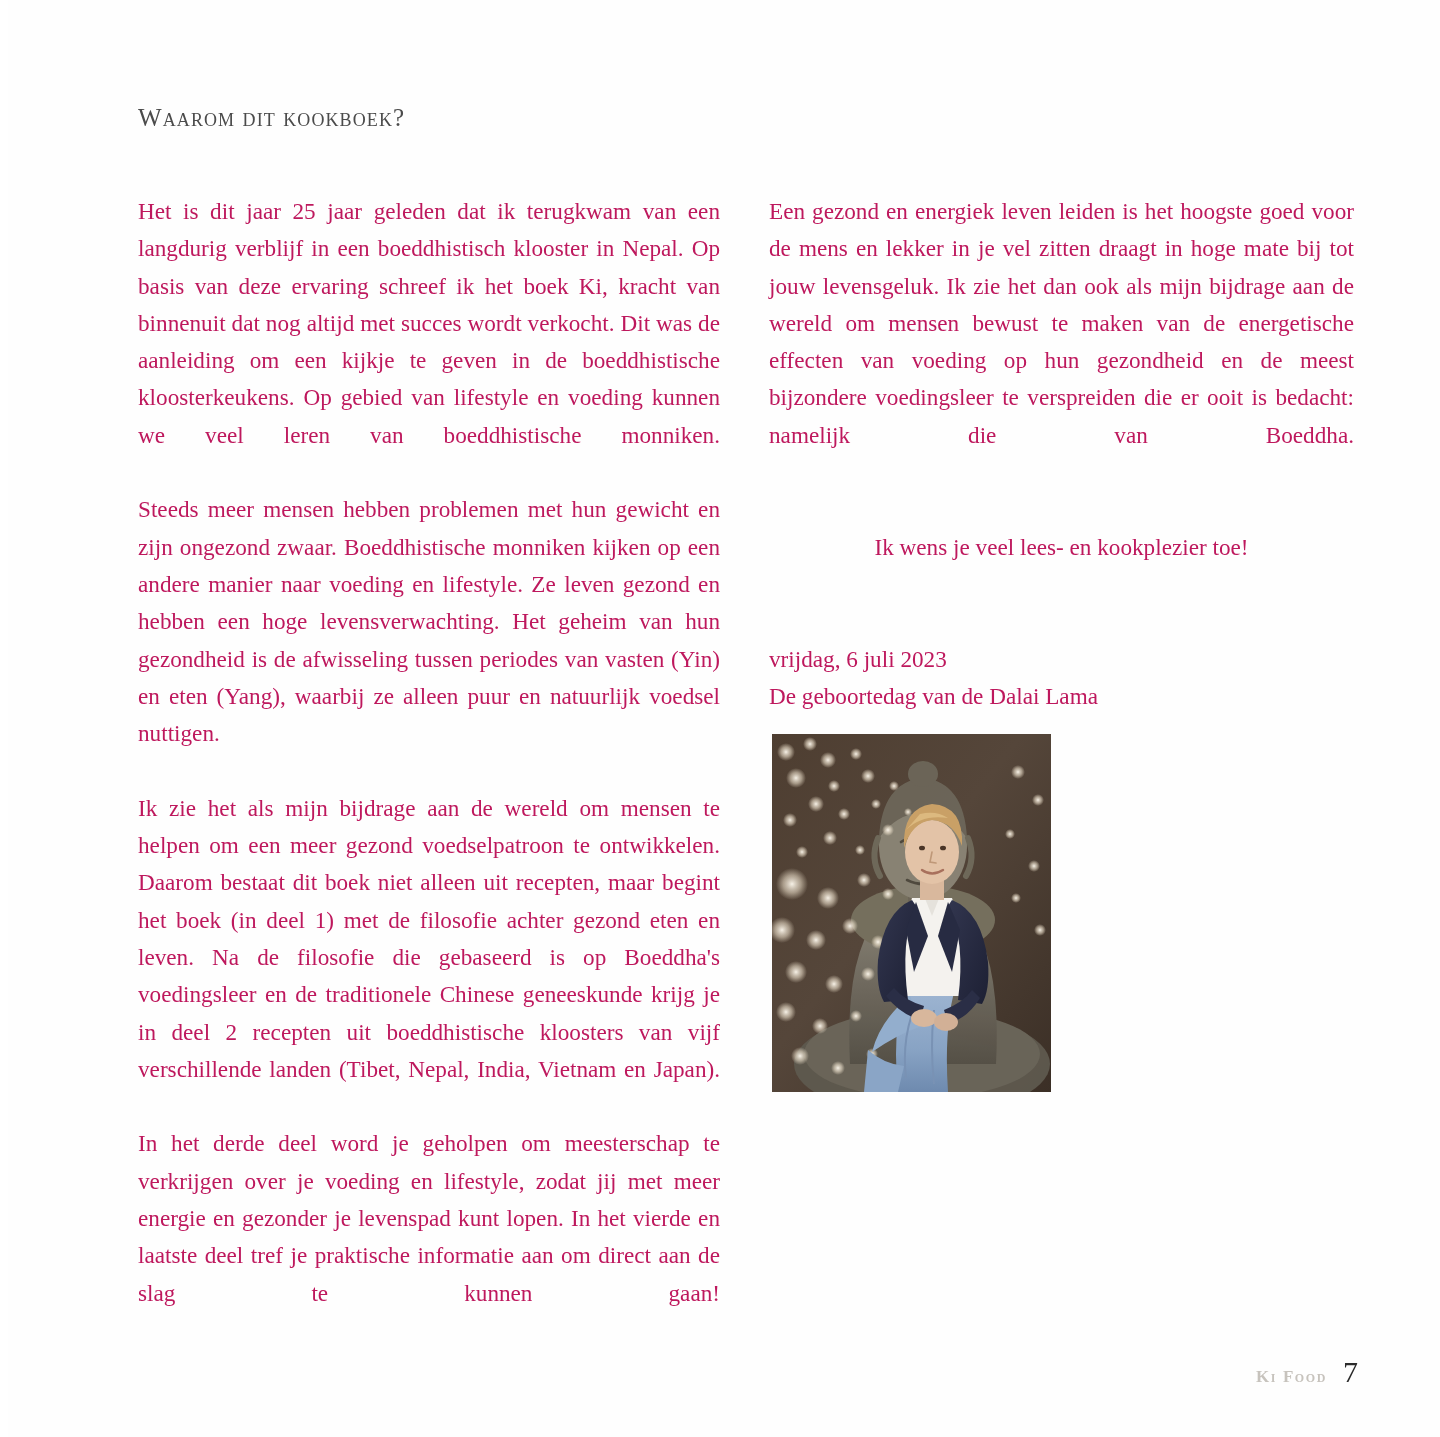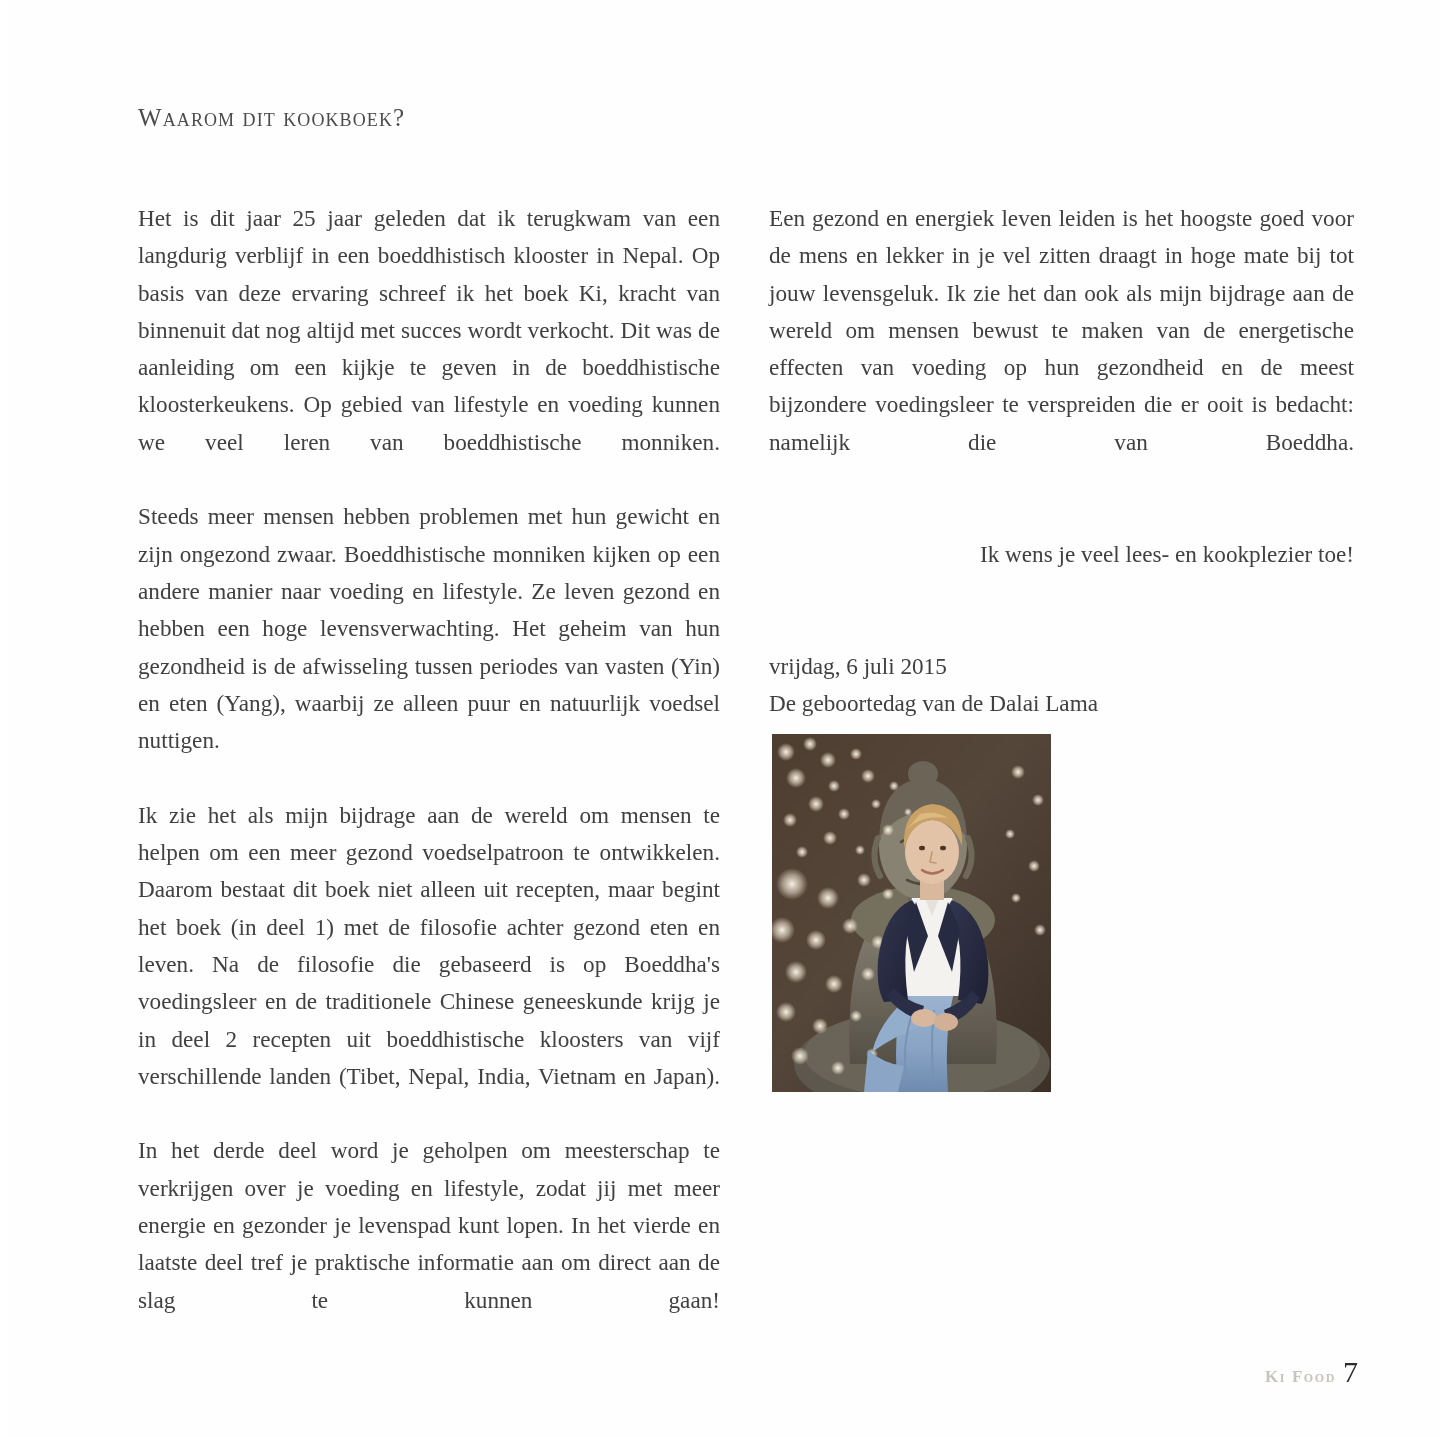--- a/index.html
+++ b/index.html
@@ -32,26 +32,26 @@
     letter-spacing: 1.1px;
     color: #4b4b4b;
     font-variant: small-caps;
     white-space: nowrap;
     font-family: "Liberation Serif", "DejaVu Serif", serif;
   }
 
   
   .col {
     position: absolute;
-    top: 200px;
+    top: 193px;
     font-size: 23.2px;
     line-height: 37.3px;
     text-align: justify;
     text-justify: inter-word;
-    color: #404040;
+    color: #be185d;
     hyphens: manual;
   }
   .col-left  { left: 130px;  width: 582px; }
   .col-right { left: 761px;  width: 585px; }
 
   .col p {
     margin: 0;
     text-indent: 0;
   }
   
@@ -63,21 +63,21 @@
 
   .block-gap { height: 37.3px; }
 
   .signature {
     font-style: italic;
     display: block;
   }
   .sig-line { display: block; }
 
   .no-justify {
-    text-align: right;
+    text-align: center;
   }
   .no-justify::after { content: none; }
 
   
   .photo {
     position: absolute;
     left: 764px;
     top: 734px;
     width: 279px;
     height: 358px;
@@ -86,21 +86,21 @@
   }
   .photo svg { display: block; width: 100%; height: 100%; }
 
   
   .footer {
     position: absolute;
     right: 82px;
     bottom: 48px;
     display: flex;
     align-items: baseline;
-    gap: 7px;
+    gap: 16px;
   }
   .footer-brand {
     font-variant: small-caps;
     letter-spacing: 1.6px;
     font-size: 17px;
     color: #c7c3bd;
     font-weight: 700;
   }
   .footer-page {
     font-size: 30px;
@@ -119,21 +119,21 @@
     <p>Steeds meer mensen hebben problemen met hun gewicht en zijn ongezond zwaar. Boeddhistische monniken kijken op een andere manier naar voeding en lifestyle. Ze leven gezond en hebben een hoge levensverwachting. Het geheim van hun gezondheid is de afwisseling tussen periodes van vasten (Yin) en eten (Yang), waarbij ze alleen puur en natuurlijk voedsel nuttigen.</p>
     <p>Ik zie het als mijn bijdrage aan de wereld om mensen te helpen om een meer gezond voedselpatroon te ontwikkelen. Daarom bestaat dit boek niet alleen uit recepten, maar begint het boek (in deel 1) met de filosofie achter gezond eten en leven. Na de filosofie die gebaseerd is op Boeddha's voedingsleer en de traditionele Chinese geneeskunde krijg je in deel 2 recepten uit boeddhistische kloosters van vijf verschillende landen (Tibet, Nepal, India, Vietnam en Japan).</p>
     <p>In het derde deel word je geholpen om meesterschap te verkrijgen over je voeding en lifestyle, zodat jij met meer energie en gezonder je levenspad kunt lopen. In het vierde en laatste deel tref je praktische informatie aan om direct aan de slag te kunnen gaan!</p>
   </div>
 
   <div class="col col-right">
     <p>Een gezond en energiek leven leiden is het hoogste goed voor de mens en lekker in je vel zitten draagt in hoge mate bij tot jouw levensgeluk. Ik zie het dan ook als mijn bijdrage aan de wereld om mensen bewust te maken van de energetische effecten van voeding op hun gezondheid en de meest bijzondere voedingsleer te verspreiden die er ooit is bedacht: namelijk die van Boeddha.</p>
     <div class="block-gap"></div>
     <p class="no-justify">Ik wens je veel lees- en kookplezier toe!</p>
     <div class="block-gap"></div>
-    <div class="sig-line">vrijdag, 6 juli 2015</div>
+    <div class="sig-line">vrijdag, 6 juli 2023</div>
     <div class="sig-line">De geboortedag van de Dalai Lama</div>
   </div>
 
   <div class="photo">
     <svg viewBox="0 0 279 358" preserveAspectRatio="none" aria-hidden="true">
       <defs>
         <linearGradient id="bgGrad" x1="0" y1="0" x2="1" y2="1">
           <stop offset="0%" stop-color="#4e3e31"></stop>
           <stop offset="45%" stop-color="#55463a"></stop>
           <stop offset="100%" stop-color="#3b2f26"></stop>

